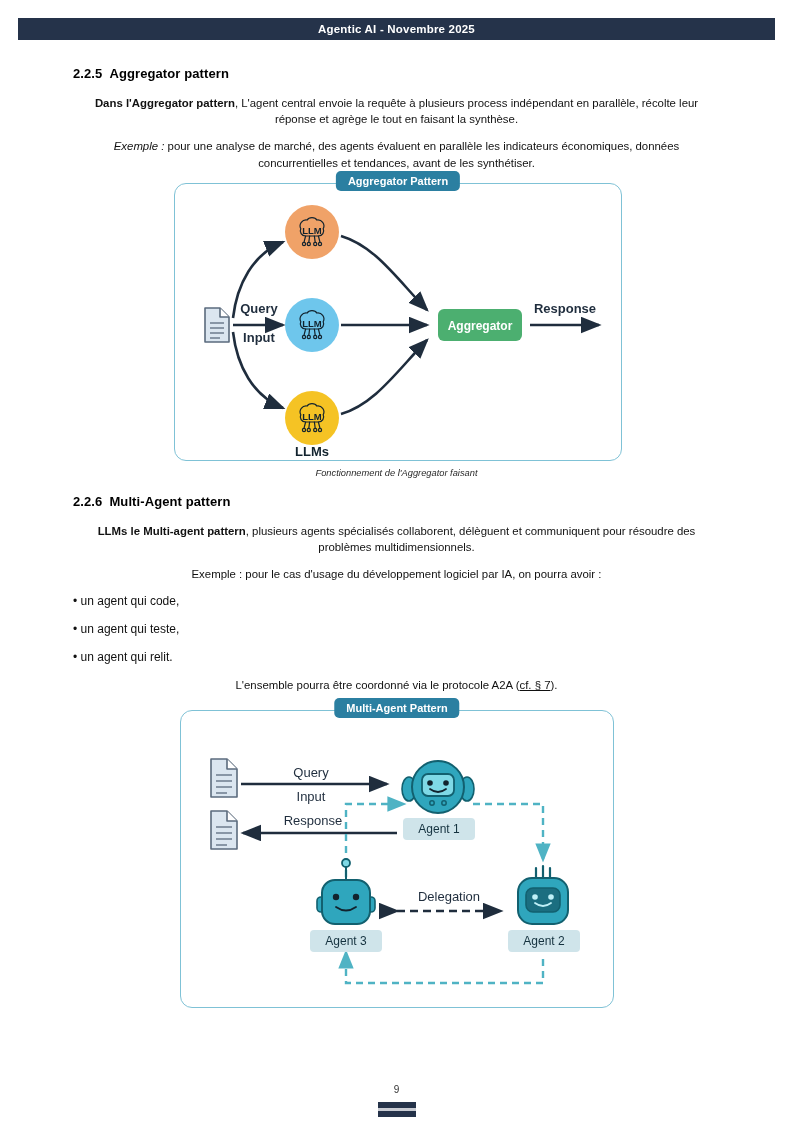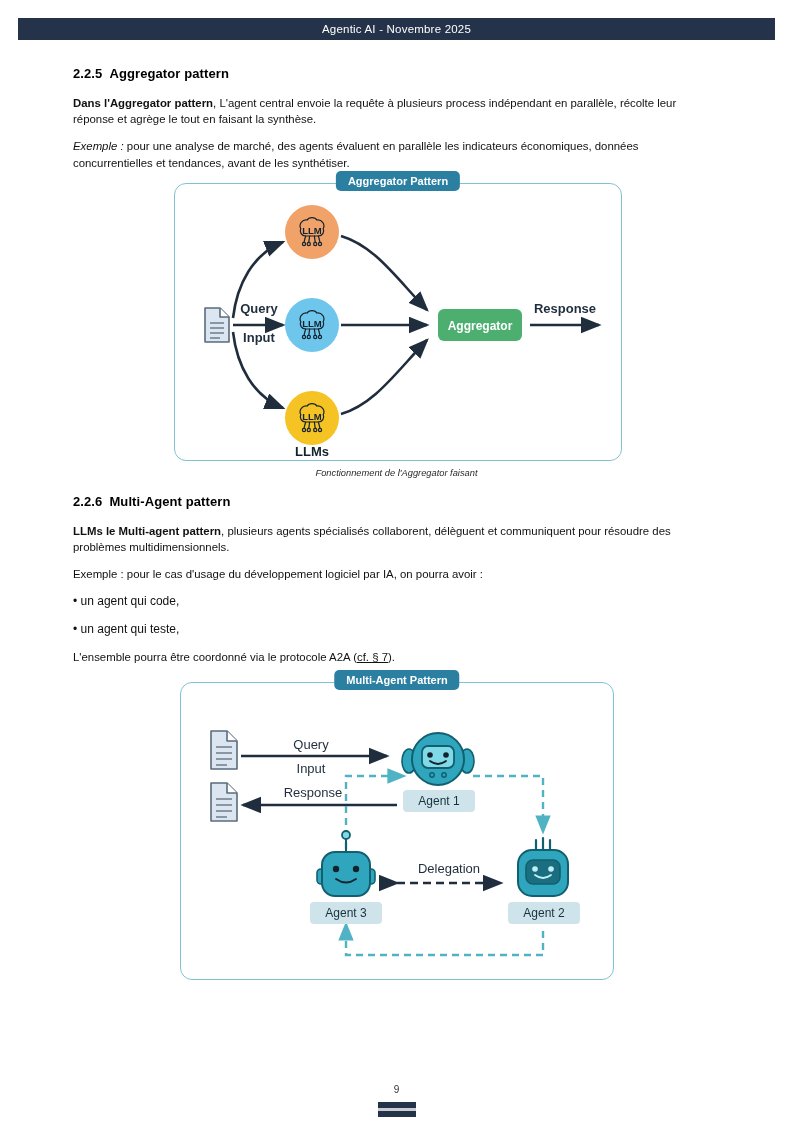--- a/index.html
+++ b/index.html
@@ -12,37 +12,37 @@
     overflow:hidden;
   }
 
   
   .header-bar{
     position:absolute;left:18px;top:18px;width:757px;height:22px;
     background:#25334a;
     display:flex;align-items:center;justify-content:center;
   }
   .header-bar .title{
-    color:#ffffff;font-size:11.5px;font-weight:normal;letter-spacing:.2px;
+    color:#ffffff;font-size:11.5px;font-weight:bold;letter-spacing:.2px;
   }
 
   
   .content{position:absolute;left:73px;top:66px;width:647px;}
 
   h2.section-heading{
     margin:0 0 14px 0;
     font-size:13px;font-weight:bold;color:#000000;
     letter-spacing:.1px;
   }
   h2.section-heading .num{margin-right:7px;}
 
   p.body-text{
     margin:0 0 11px 0;
     font-size:11.4px;line-height:1.42;color:#111111;
-    text-align:left;
+    text-align:center;
   }
   p.body-text b{font-weight:bold;}
   p.body-text i{}
   .bullet-line{
     margin:0 0 11px 0;font-size:12px;line-height:1.42;color:#111111;
   }
   .u-underline{text-decoration:underline;}
 
   
   .figure{margin:0;padding:0;}
@@ -200,20 +200,21 @@
   </h2>
 
   <p class="body-text" style="margin-top:14px;">
     <b>LLMs le Multi-agent pattern</b><span>, plusieurs agents spécialisés collaborent, délèguent et communiquent pour résoudre des problèmes multidimensionnels.</span>
   </p>
 
   <p class="body-text">Exemple : pour le cas d'usage du développement logiciel par IA, on pourra avoir :</p>
 
   <div class="bullet-line">• un agent qui code,</div>
   <div class="bullet-line">• un agent qui teste,</div>
+  <div class="bullet-line">• un agent qui relit.</div>
 
   <p class="body-text">
     <span>L'ensemble pourra être coordonné via le protocole A2A (</span><span class="u-underline">cf. § 7</span><span>).</span>
   </p>
 
   <figure class="figure" style="margin-top:16px;">
     <div class="figure-box" style="width:434px;height:298px;margin-left:107px;">
       <div class="figure-badge">Multi-Agent Pattern</div>
 
       <svg class="fig-svg" width="432" height="296" viewBox="0 0 432 296">

